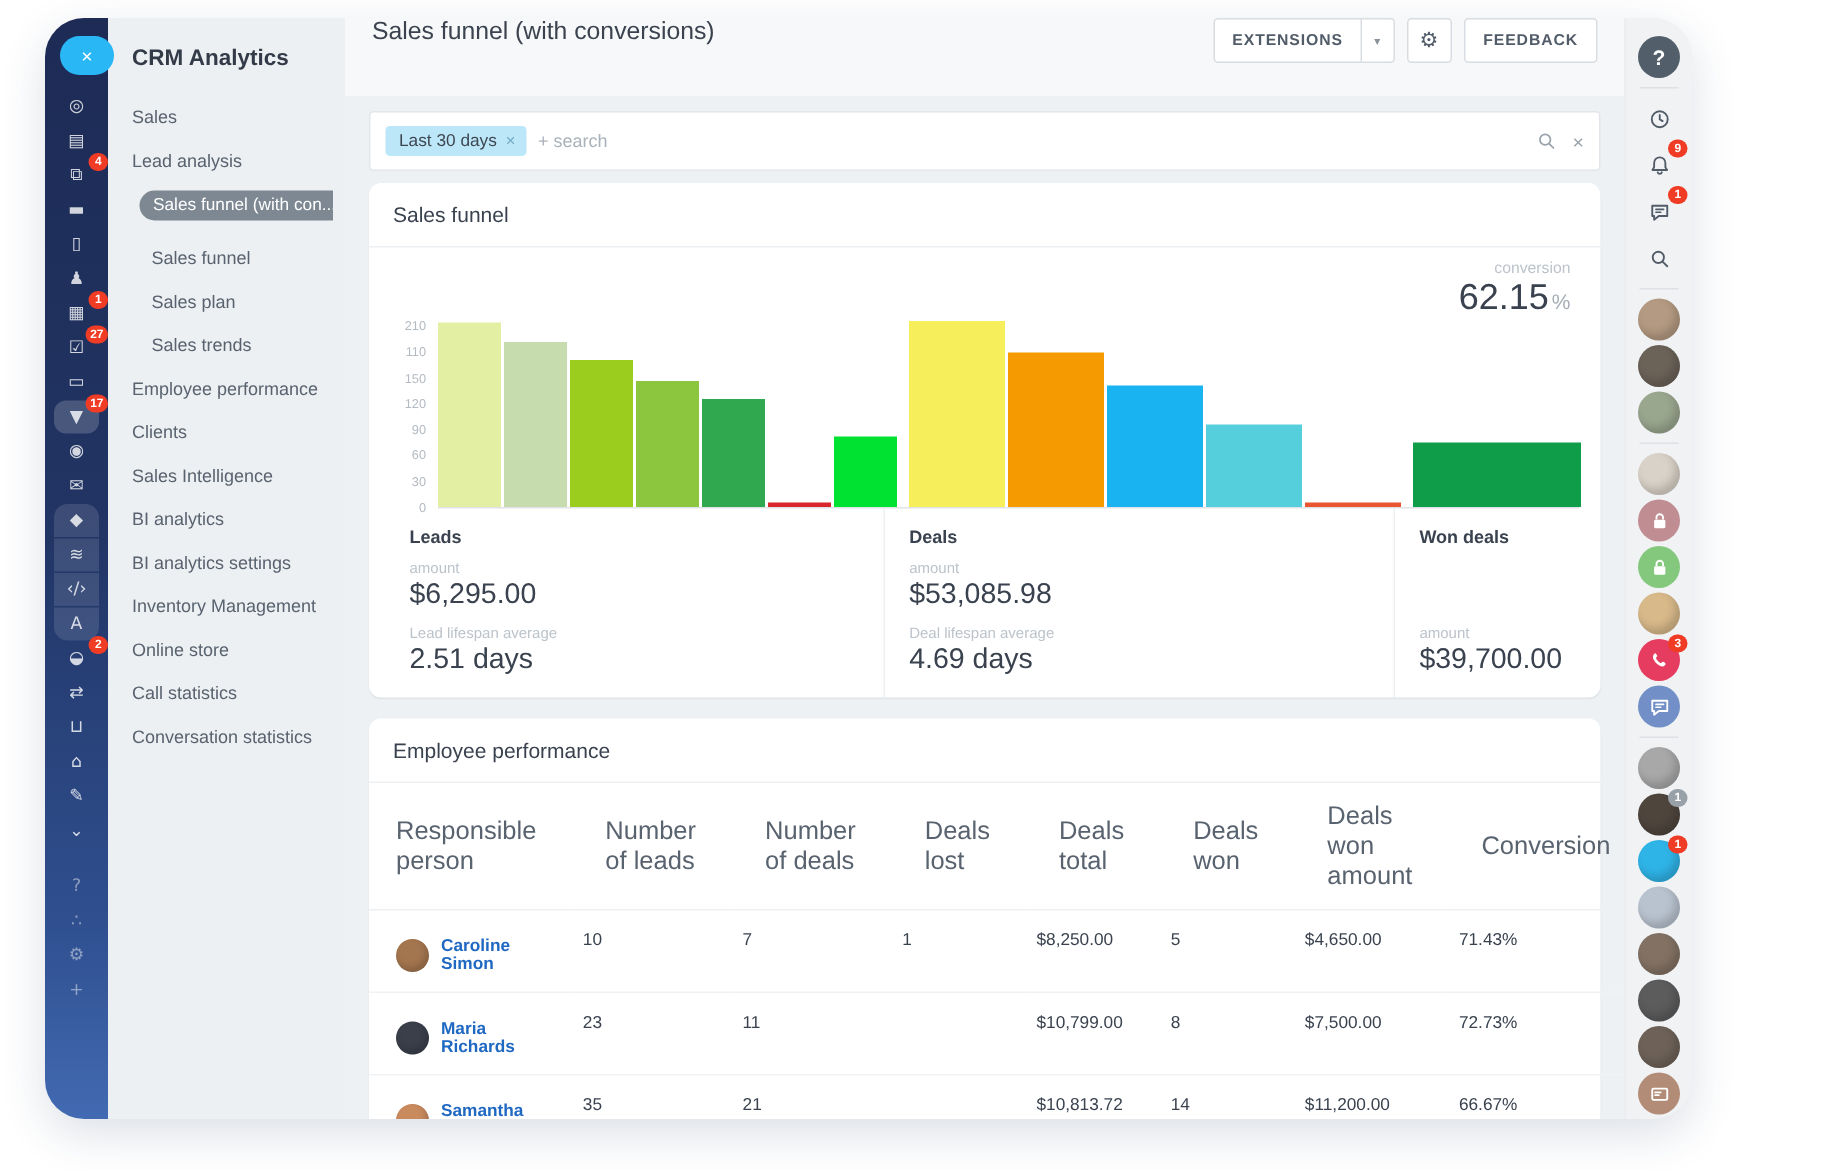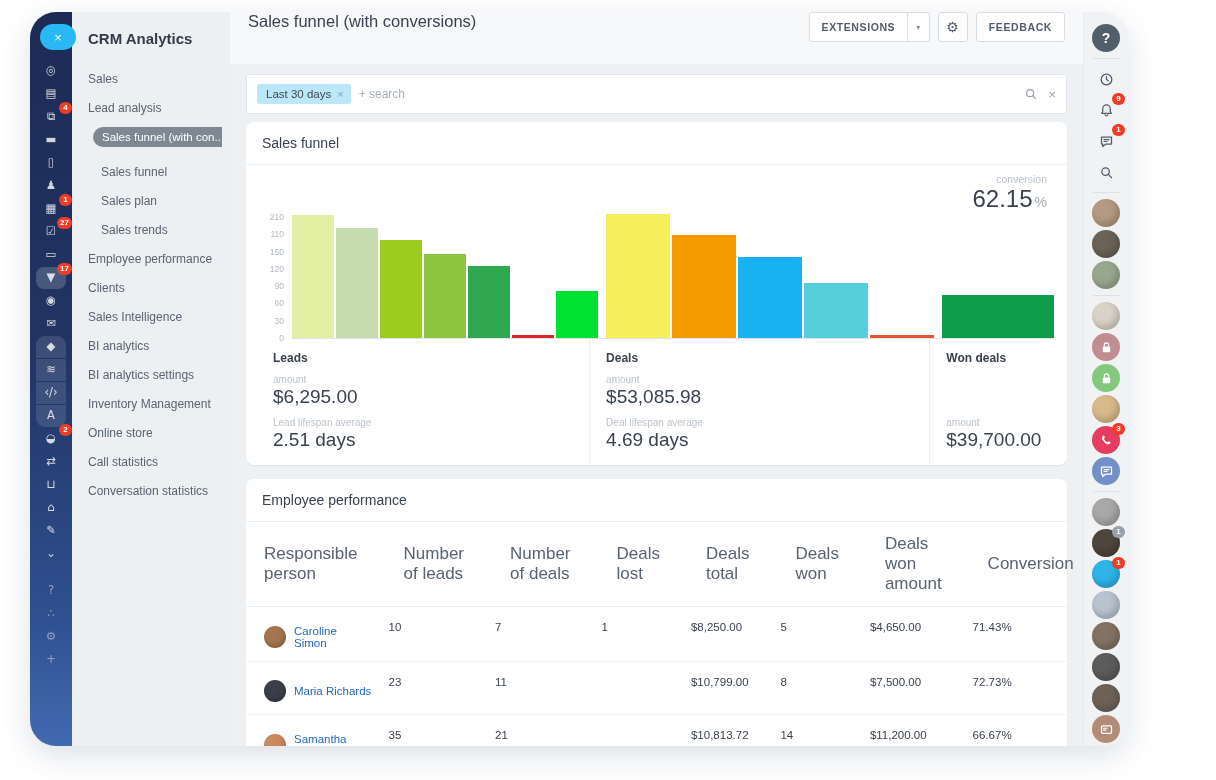--- a/index.html
+++ b/index.html
@@ -76,21 +76,21 @@
   .stat .spacer{flex:1;}
   
   .table-card{margin-top:14px;}
   table{width:100%;border-collapse:collapse;}
   th{font-size:17px;color:#59636f;font-weight:normal;text-align:left;padding:12px 23px;border-bottom:1px solid #edf0f2;}
   th:first-child{padding-left:18px;}
   td{font-size:11.5px;color:#39424e;padding:14px 8px 26px;border-bottom:1px solid #f0f2f4;vertical-align:top;}
   td.person{padding:12px 8px 12px 18px;}
   .person-wrap{display:flex;align-items:center;gap:8px;margin-top:6px;}
   .avatar{width:22px;height:22px;border-radius:50%;flex:none;box-shadow:inset -2px -3px 5px rgba(0,0,0,.18);}
-  .person-name{color:#2069c3;font-weight:normal;cursor:pointer;}
+  .person-name{color:#2069c3;font-weight:bold;cursor:pointer;}
   
   .rail-right{width:44px;flex:none;background:#f0f2f4;border-left:1px solid #e9ecef;display:flex;flex-direction:column;
     align-items:center;padding-top:12px;gap:3px;overflow:hidden;}
   .rr-item{position:relative;width:28px;height:28px;border-radius:50%;flex:none;display:flex;align-items:center;
     justify-content:center;cursor:pointer;color:#525c69;}
   .rr-item svg{width:15px;height:15px;}
   .rr-item .qmark{font-size:14px;font-weight:bold;}
   .rr-item .badge{top:-3px;right:-5px;}
   .rr-divider{width:26px;height:1px;background:#dde1e5;margin:3px 0;flex:none;}
 </style>

